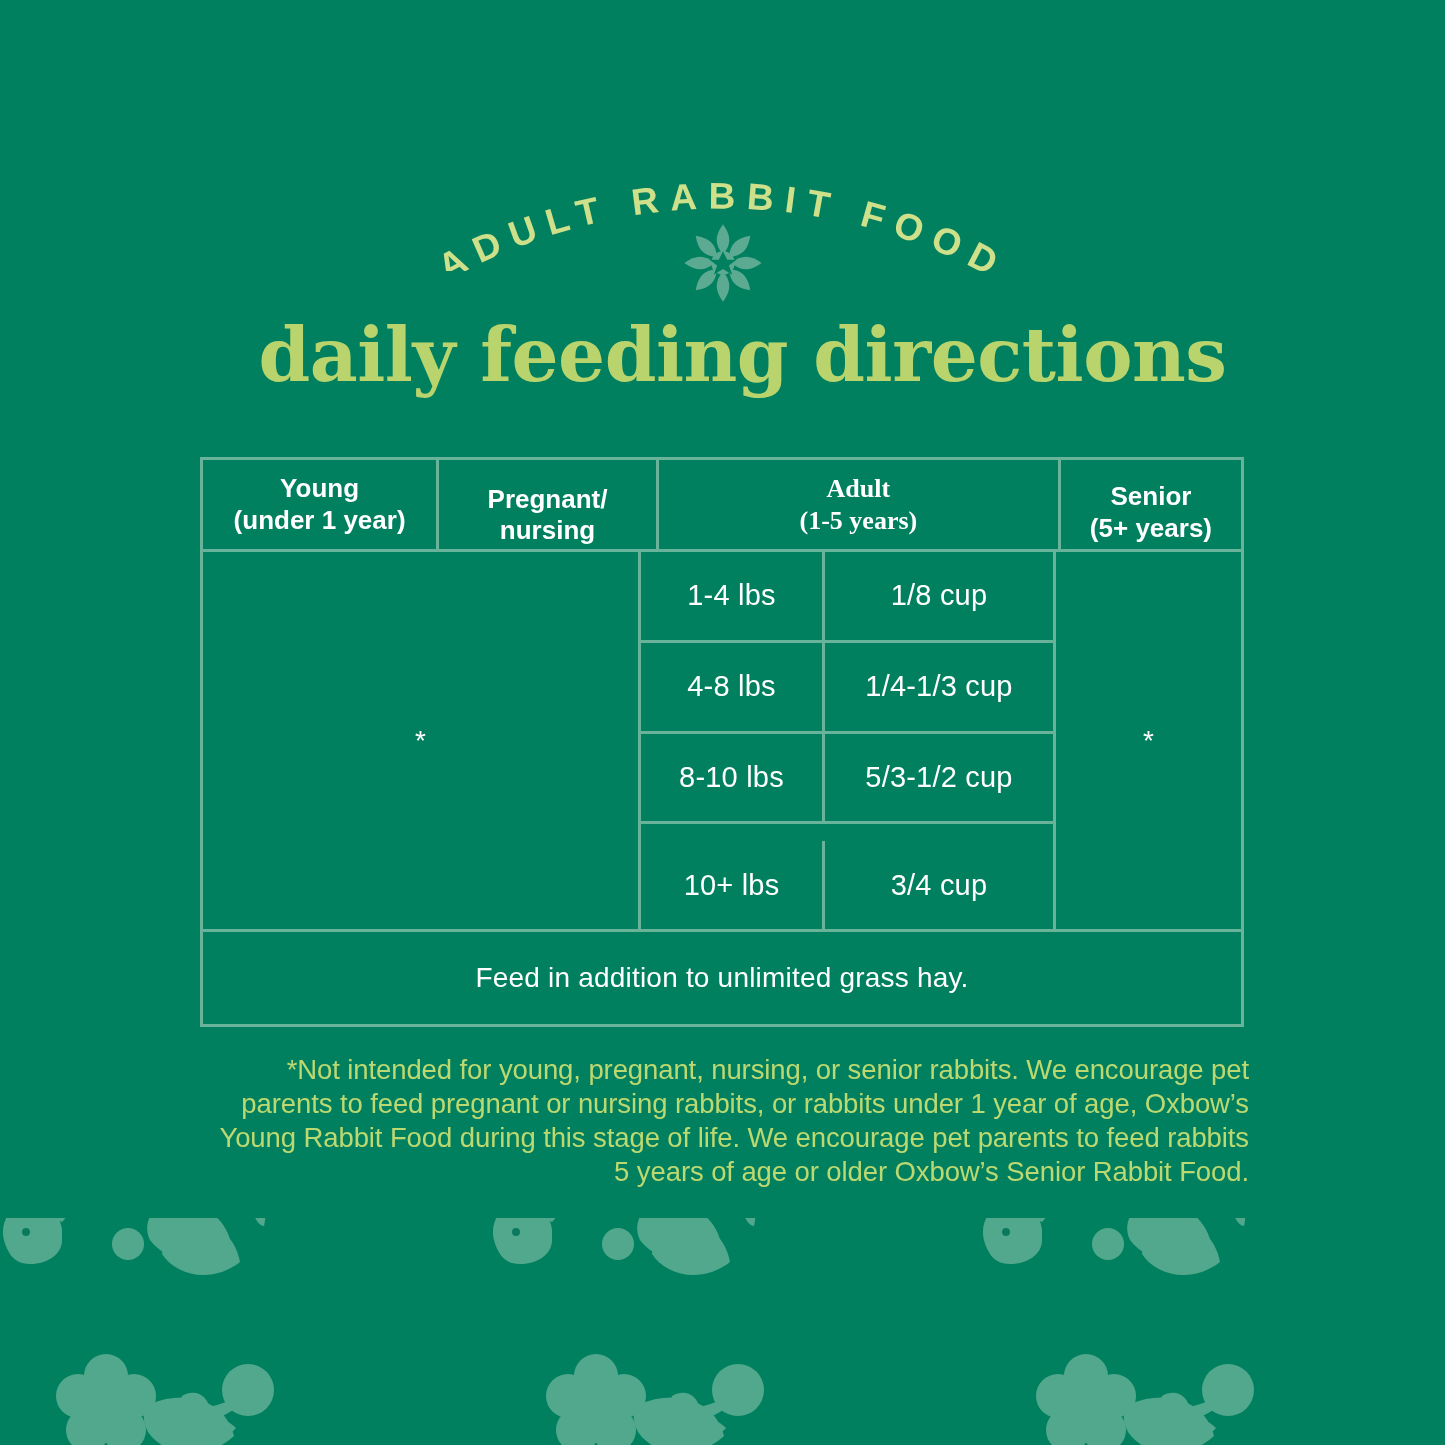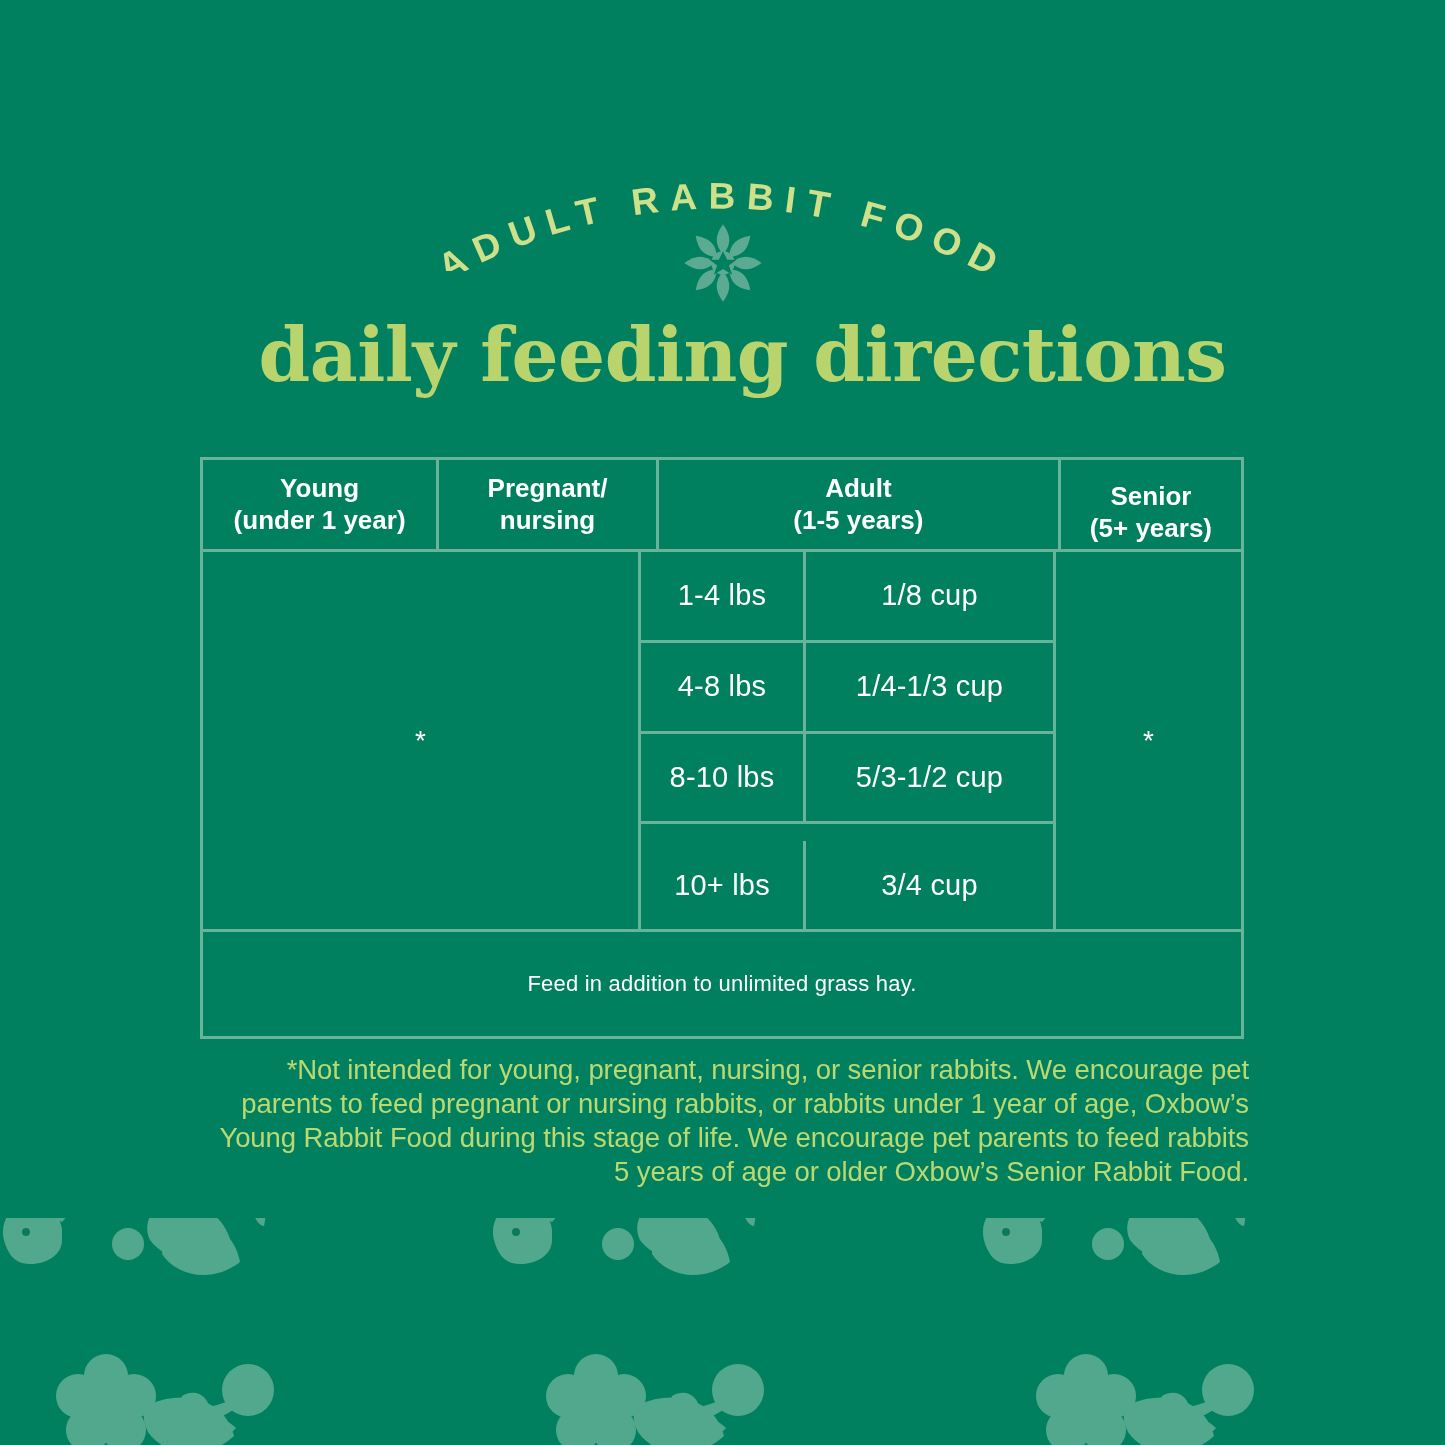--- a/index.html
+++ b/index.html
@@ -92,22 +92,22 @@
     justify-content: center;
     color: #ffffff;
     font-weight: 700;
     font-size: 26px;
     line-height: 1.22;
     text-align: center;
     padding: 2px 24px;
   }
   .th:last-child { border-right: none; margin-top: 16px; }
   .th-young     { width: 243px; }
-  .th-pregnant  { width: 226px; }
-  .th-adult     { width: 415px; }
+  .th-pregnant  { width: 226px; justify-content: flex-end; }
+  .th-adult     { width: 415px; font-family: Liberation Serif, serif; }
   .th-senior    { width: 185px; border-right: none; }
 
   
   .tbody-band { display: flex; height: 380px; }
   .cell-merged {
     width: 438px;
     box-sizing: border-box;
     border-right: 3px solid #68b39a;
     border-bottom: 3px solid #68b39a;
     display: flex;
@@ -133,41 +133,41 @@
   .adult-c {
     display: flex;
     align-items: center;
     justify-content: center;
     color: #ffffff;
     font-size: 29px;
     font-weight: 400;
     letter-spacing: 0.2px;
     box-sizing: border-box;
   }
-  .adult-c.weight { width: 165px; border-right: 3px solid #68b39a; }
+  .adult-c.weight { width: 184px; border-right: 3px solid #68b39a; }
   .adult-c.amount { flex: 1 1 auto; }
   .cell-senior {
     flex: 1 1 auto;
     box-sizing: border-box;
     border-bottom: 3px solid #68b39a;
     display: flex;
     align-items: center;
     justify-content: center;
     color: #ffffff;
     font-size: 28px;
   }
 
   
   .tfoot {
-    height: 104px;
-    display: flex;
-    align-items: center;
-    justify-content: center;
-    color: #ffffff;
-    font-size: 22px;
+    height: 92px;
+    display: flex;
+    align-items: center;
+    justify-content: center;
+    color: #ffffff;
+    font-size: 28px;
     letter-spacing: 0.2px;
   }
 
   
   .footnote {
     position: absolute;
     left: 199px;
     top: 1053px;
     width: 1050px;
     color: #bcd870;

